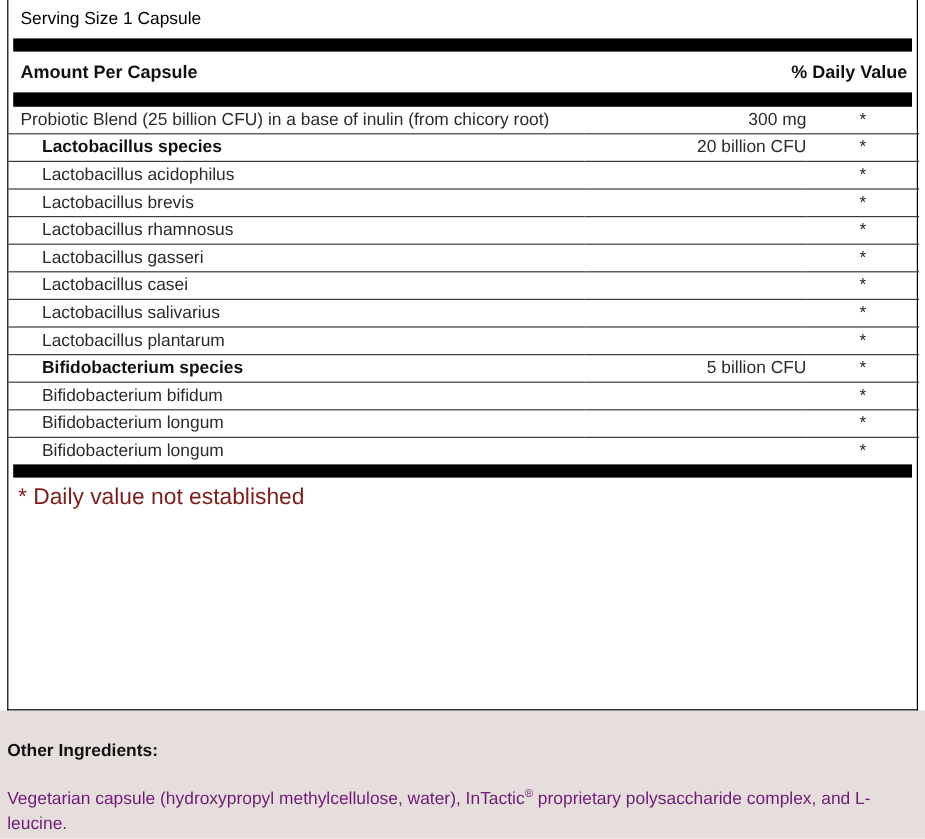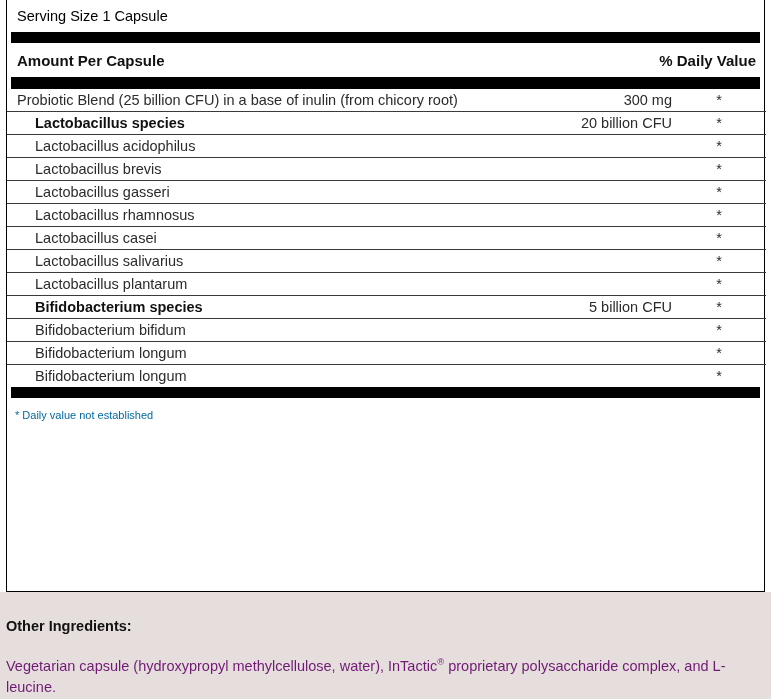--- a/index.html
+++ b/index.html
@@ -103,22 +103,22 @@
 
   tr.lvl1 td.c-name { padding-left: 10px; }
   tr.lvl2 td.c-name { padding-left: 28px; font-weight: bold; color: #111111; }
   tr.lvl3 td.c-name { padding-left: 28px; }
 
   .footnote {
     height: 34px;
     display: flex;
     align-items: center;
     padding-left: 8px;
-    font-size: 11px;
-    color: #0369a1;
+    font-size: 19px;
+    color: #7f1d1d;
   }
 
   .other-wrap {
     box-sizing: border-box;
     width: 771px;
     height: 107px;
     background: #e6dedd;
     padding: 26px 8px 0 6px;
   }
 
@@ -176,26 +176,26 @@
             <td class="c-name">Lactobacillus acidophilus</td>
             <td class="c-amount"></td>
             <td class="c-dv">*</td>
           </tr>
           <tr class="lvl3">
             <td class="c-name">Lactobacillus brevis</td>
             <td class="c-amount"></td>
             <td class="c-dv">*</td>
           </tr>
           <tr class="lvl3">
+            <td class="c-name">Lactobacillus rhamnosus</td>
+            <td class="c-amount"></td>
+            <td class="c-dv">*</td>
+          </tr>
+          <tr class="lvl3">
             <td class="c-name">Lactobacillus gasseri</td>
-            <td class="c-amount"></td>
-            <td class="c-dv">*</td>
-          </tr>
-          <tr class="lvl3">
-            <td class="c-name">Lactobacillus rhamnosus</td>
             <td class="c-amount"></td>
             <td class="c-dv">*</td>
           </tr>
           <tr class="lvl3">
             <td class="c-name">Lactobacillus casei</td>
             <td class="c-amount"></td>
             <td class="c-dv">*</td>
           </tr>
           <tr class="lvl3">
             <td class="c-name">Lactobacillus salivarius</td>

